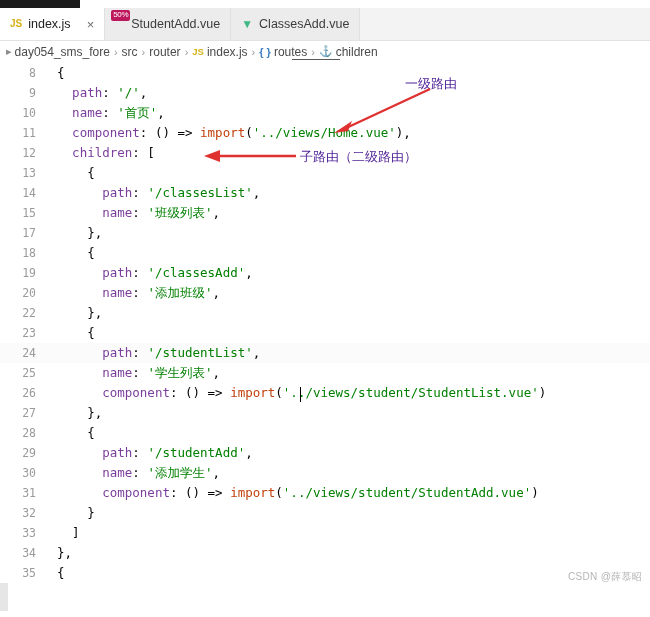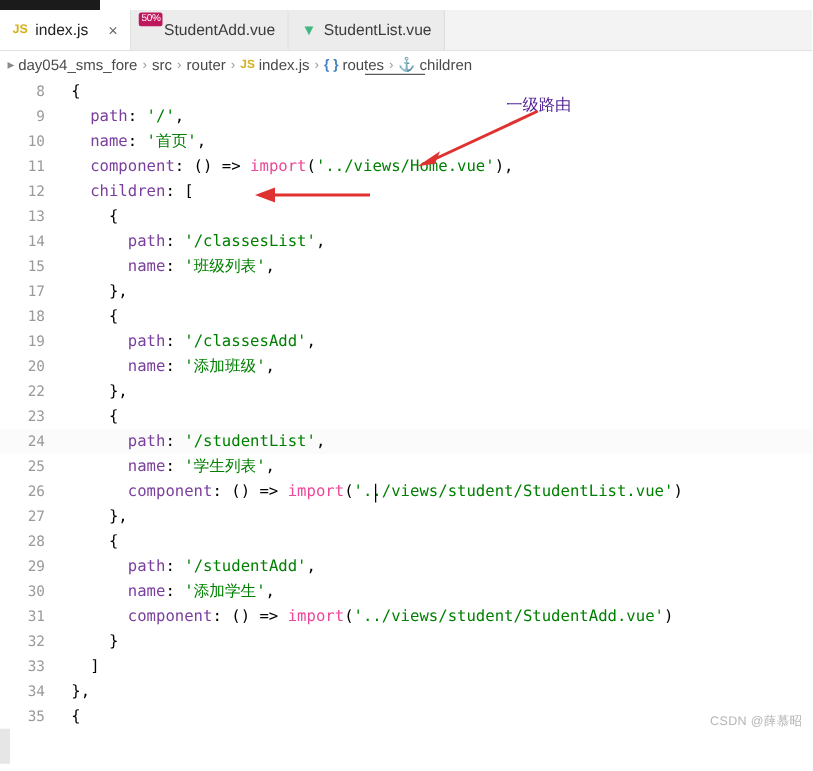--- a/index.html
+++ b/index.html
@@ -191,21 +191,21 @@
   }
   .code {
     flex: 1;
     font-family: "DejaVu Sans Mono", monospace;
     color: #000000;
     position: relative;
   }
   .tk-prop { color: #7a3e9d; }
   .tk-str { color: #008000; }
   .tk-punct { color: #000000; }
-  .tk-import { color: #ec4899; }
+  .tk-import { color: #c2410c; }
   .caret {
     position: absolute;
     width: 1px;
     height: 15px;
     background: #000000;
   }
   
   .anno {
     position: absolute;
     color: #4c1d95;
@@ -257,21 +257,21 @@
       <span class="ficon js">JS</span>
       <span>index.js</span>
       <span class="closex">×</span>
     </div>
     <div class="tab" style="padding-left:26px;">
       <span class="tab-badge">50%</span>
       <span>StudentAdd.vue</span>
     </div>
     <div class="tab">
       <span class="ficon vue">▼</span>
-      <span>StudentList.vue</span>
+      <span>ClassesAdd.vue</span>
     </div>
   </div>
 
   <div class="breadcrumb">
     <span class="crumb">
       <span class="gicon">▸</span>
       <span>day054_sms_fore</span>
     </span>
     <span class="crumb-sep">›</span>
     <span class="crumb">
@@ -331,20 +331,21 @@
       </div>
 
     <div class="caret" style="left: 300px; top: 324px;"></div>
 
     <div class="anno" style="left: 405px; top: 12px;">一级路由</div>
     <svg class="arrow-svg" style="left: 330px; top: 22px;" width="110" height="50" viewBox="0 0 110 50">
       <line x1="100" y1="4" x2="14" y2="44" stroke="#e03131" stroke-width="2.4"></line>
       <polygon points="4,48 22,36 18,46" fill="#e03131"></polygon>
     </svg>
 
+    <div class="anno" style="left: 300px; top: 85px;">子路由（二级路由）</div>
     <svg class="arrow-svg" style="left: 200px; top: 82px;" width="100" height="22" viewBox="0 0 100 22">
       <line x1="96" y1="11" x2="14" y2="11" stroke="#e03131" stroke-width="2.4"></line>
       <polygon points="4,11 20,5 20,17" fill="#e03131"></polygon>
     </svg>
 
     <div class="left-scroll"></div>
     <div class="watermark">CSDN @薛慕昭</div>
   </div>
   <div class="bottom-fade"></div>
 </div>

